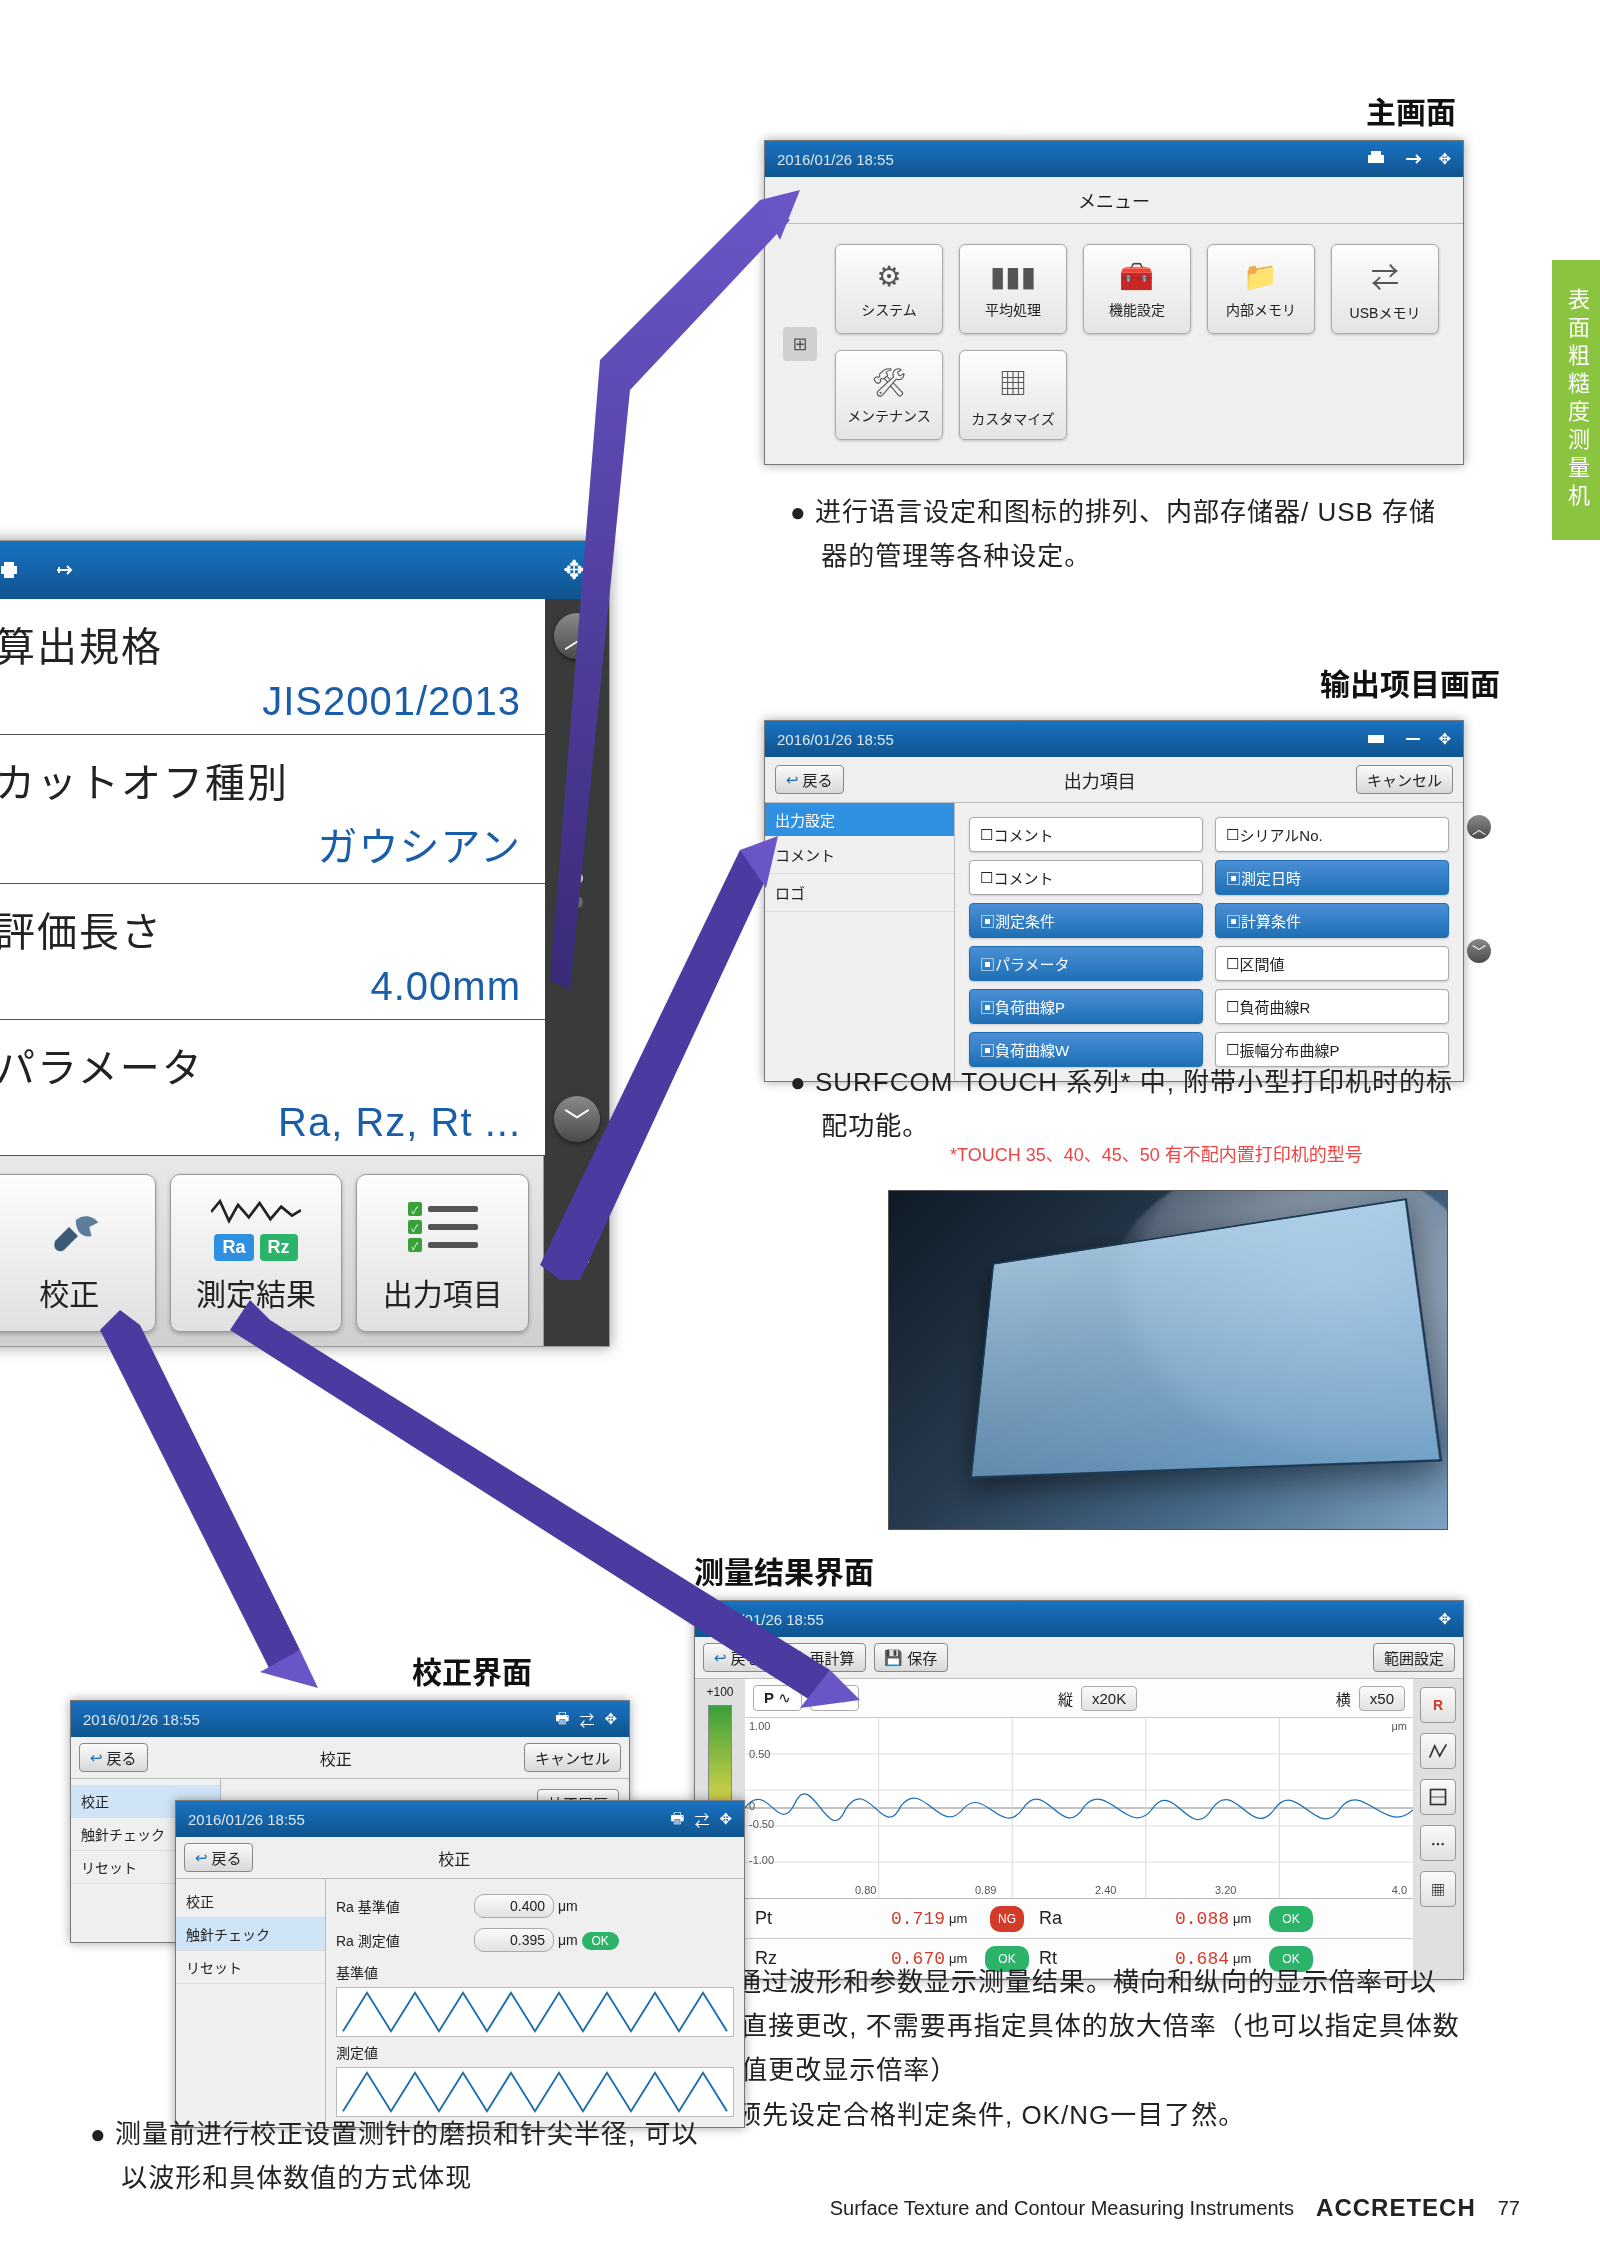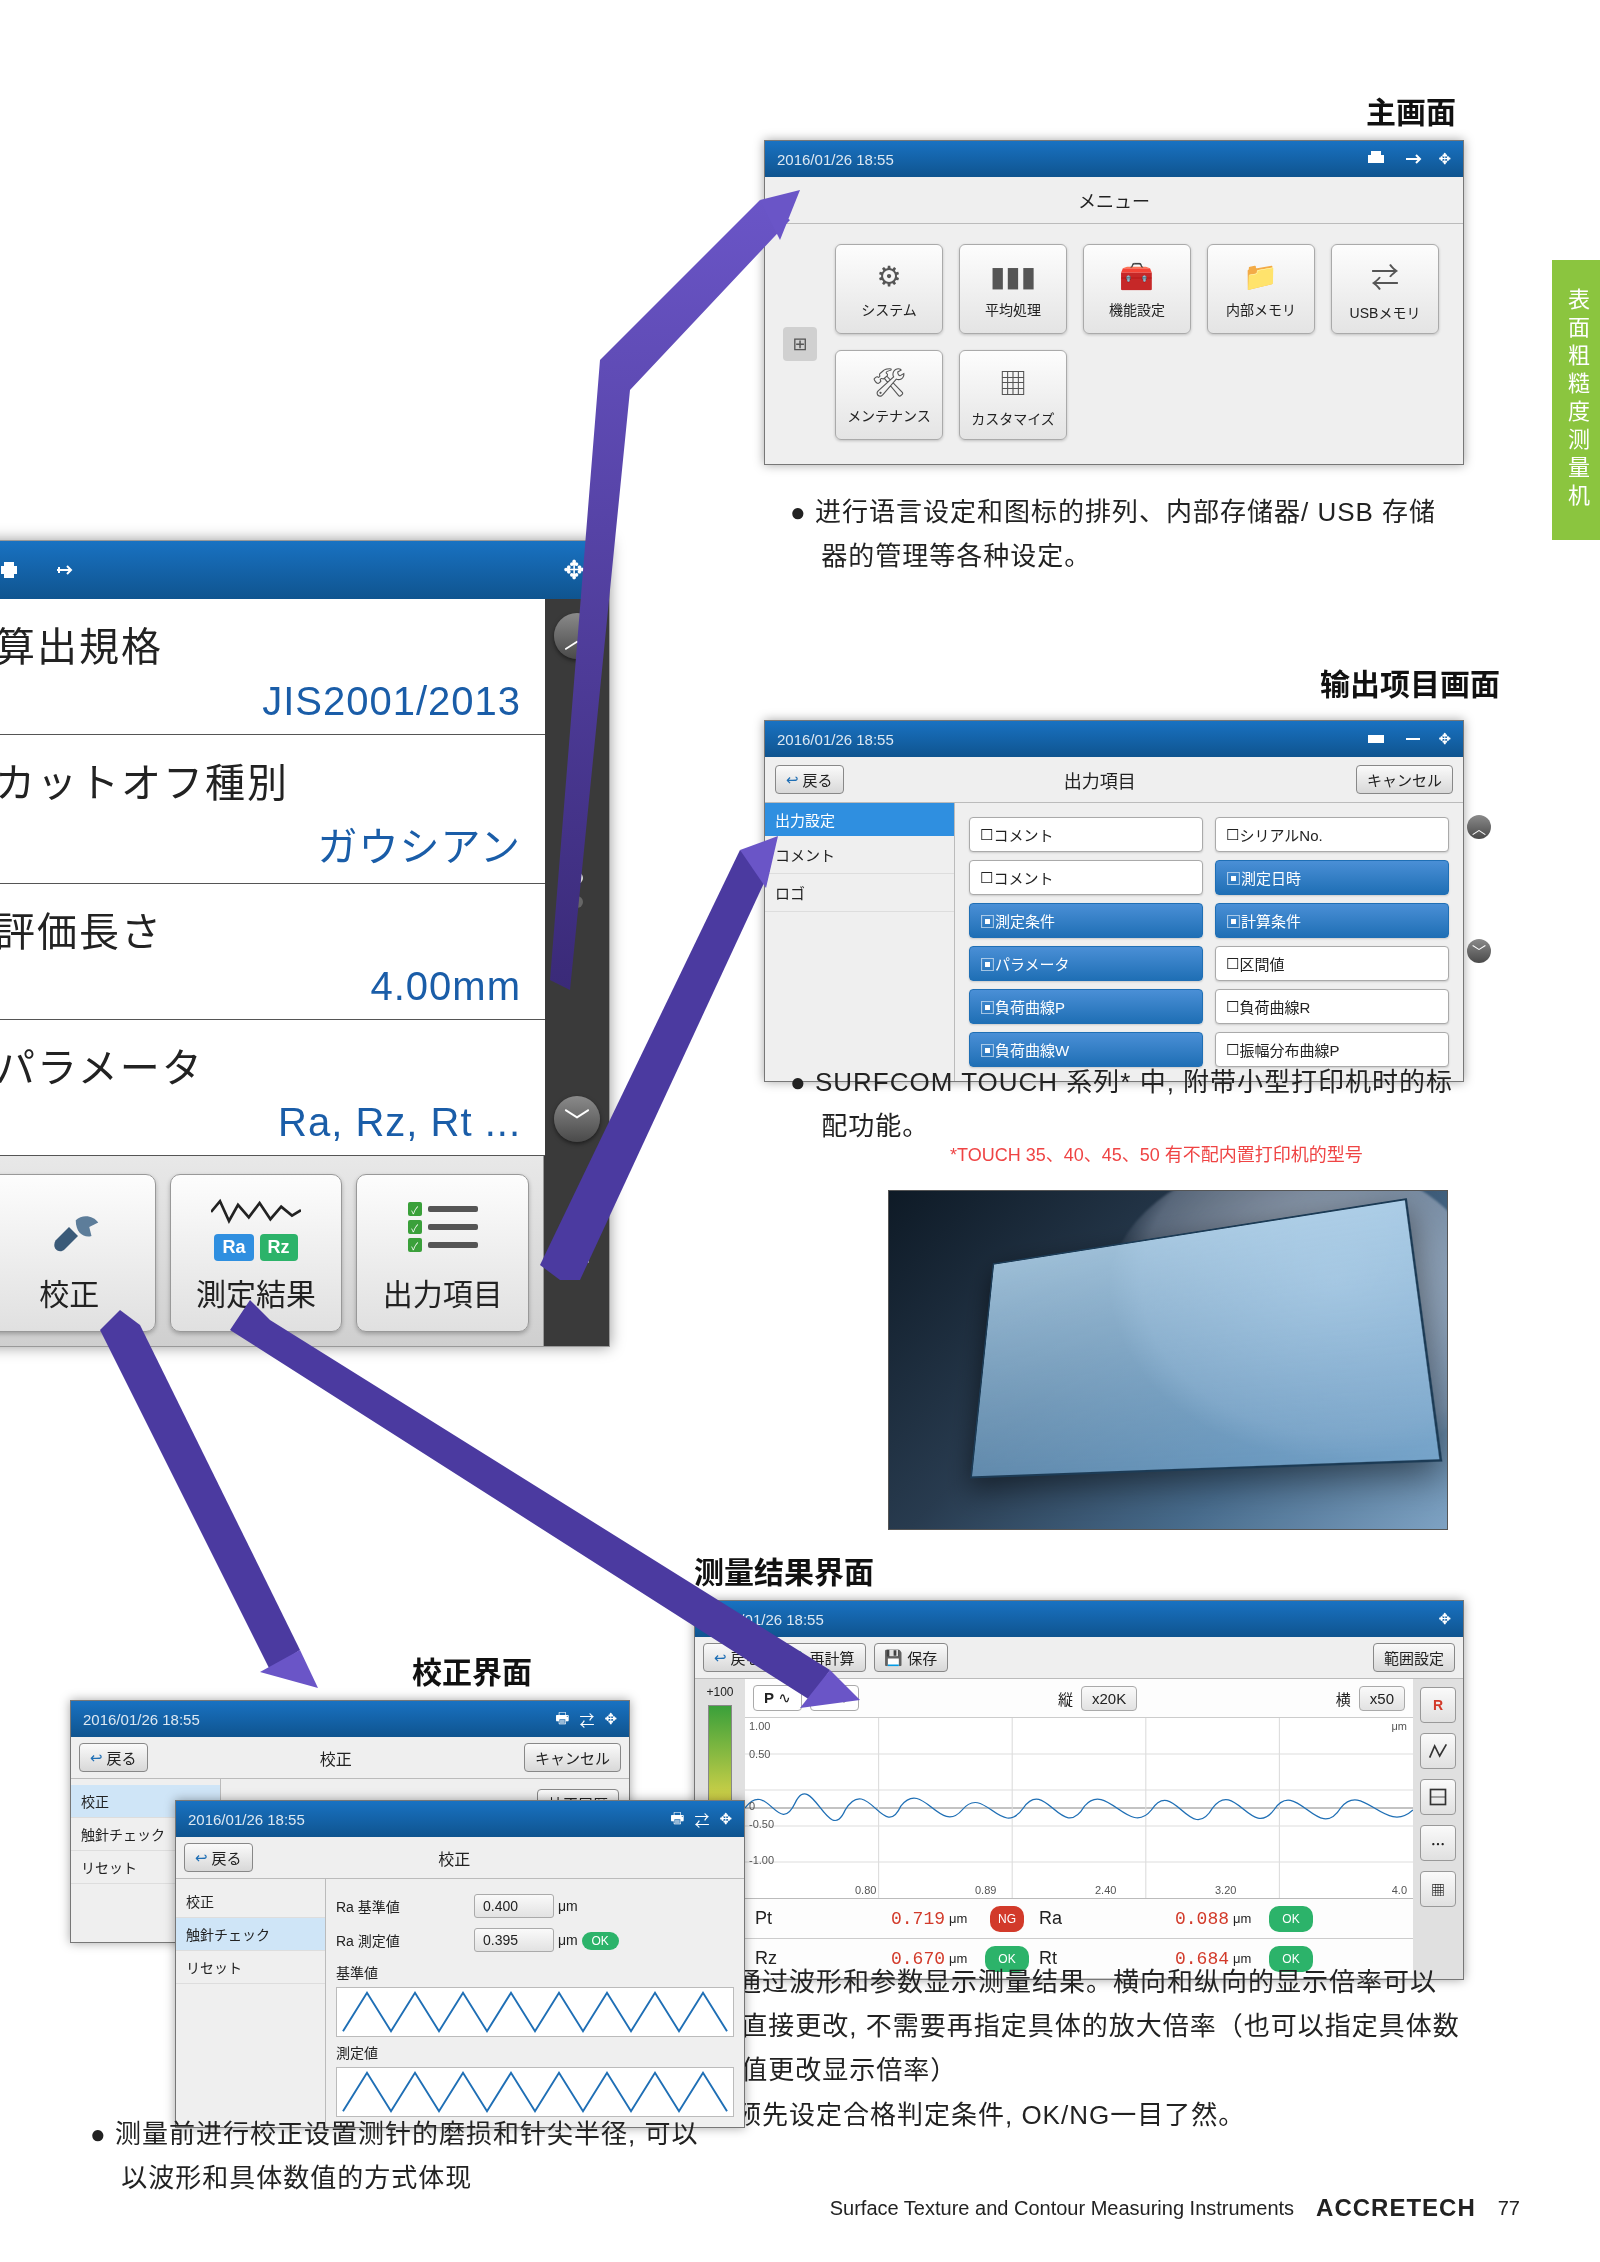--- a/index.html
+++ b/index.html
@@ -309,21 +309,21 @@
   .cal-head { display:flex; align-items:center; padding:6px 8px; background:#efefef; border-bottom:1px solid #bbb; }
   .cal-head .title { flex:1; text-align:center; font-size:16px; }
   .cal-body { display:flex; min-height:160px; background:#efefef; }
   .cal-left { width:150px; border-right:1px solid #bbb; padding:6px 0; }
   .cal-left .it { padding:6px 10px; font-size:14px; border-bottom:1px solid #ddd; }
   .cal-left .it.sel { background:#cfe5f7; }
   .cal-right { flex:1; padding:10px; }
   .kv { display:flex; align-items:center; gap:8px; padding:5px 0; font-size:14px; }
   .kv .k { width:130px; }
   .kv .v { flex:1; }
-  .kv .v .box { background:linear-gradient(#fafafa,#e2e2e2); border:1px solid #aaa; border-radius:3px; padding:3px 8px; display:inline-block; min-width:80px; text-align:left; }
+  .kv .v .box { background:linear-gradient(#fafafa,#e2e2e2); border:1px solid #aaa; border-radius:10px; padding:3px 8px; display:inline-block; min-width:80px; text-align:right; }
   .kv .pillbtn { width: 130px; text-align:center; justify-content:center; }
   .tri-wave {
     height: 50px;
     background: repeating-linear-gradient(90deg, transparent 0 2px, transparent 2px) ,
       #fff;
     border:1px solid #bbb;
     position:relative;
     overflow:hidden;
   }
   .tri-wave svg { width:100%; height:100%; display:block; }

